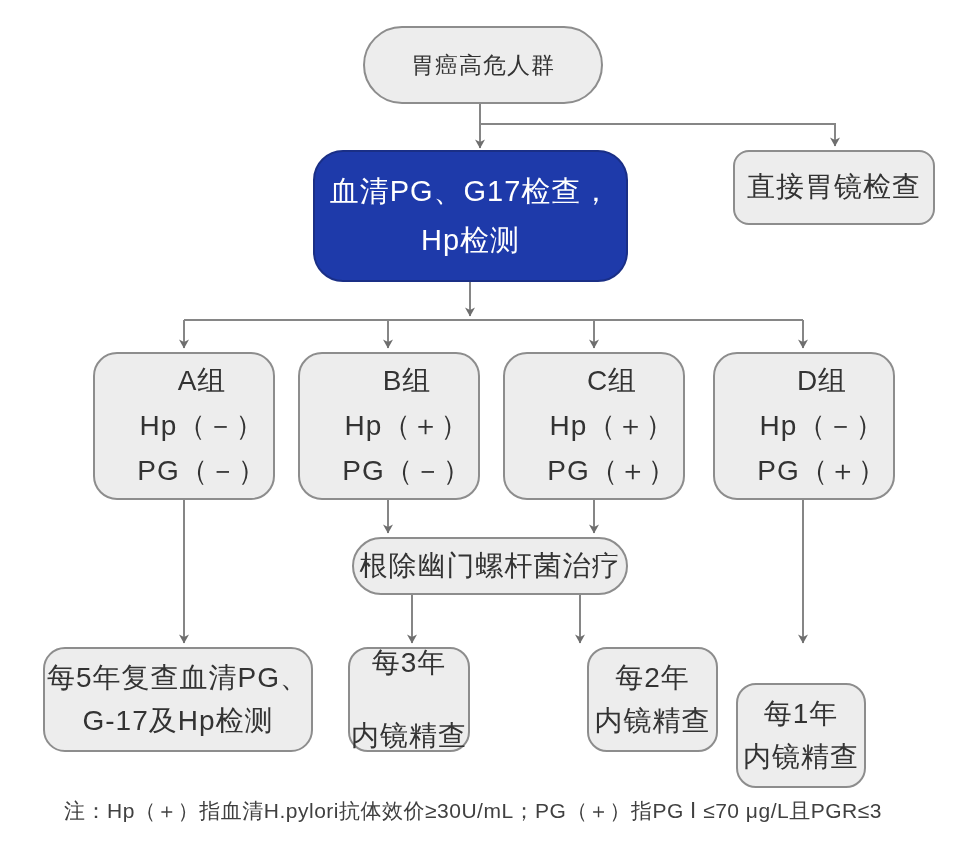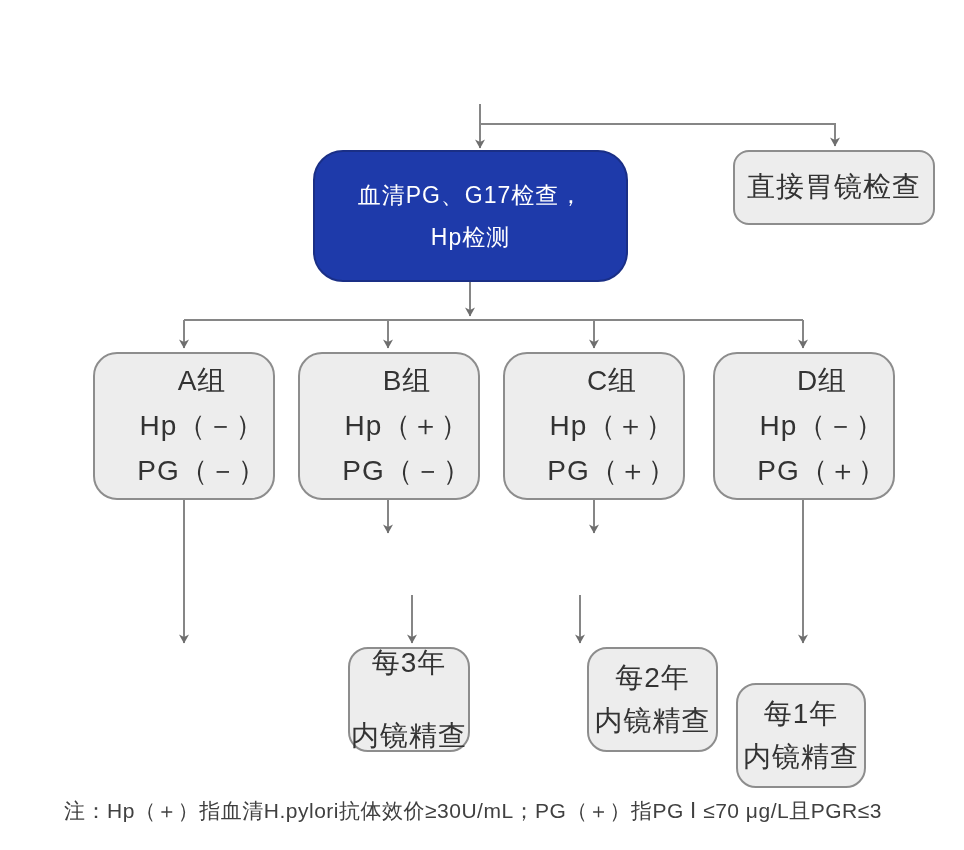--- a/index.html
+++ b/index.html
@@ -10,21 +10,21 @@
   svg.wires{position:absolute;left:0;top:0;width:964px;height:850px;}
   .node{
     position:absolute;box-sizing:border-box;
     background:#ededed;border:2px solid #8d8d8d;
     display:flex;flex-direction:column;align-items:center;justify-content:center;
     text-align:center;font-size:28px;color:#333333;letter-spacing:1px;line-height:1.15;
   }
   .node-start{left:363px;top:26px;width:240px;height:78px;border-radius:40px;font-size:23px;}
   .node-serum{
     left:313px;top:150px;width:315px;height:132px;border-radius:30px;
-    background:#1e3aaa;border:2px solid #1a2f86;color:#ffffff;font-size:23px;gap:16px;
+    background:#1e3aaa;border:2px solid #1a2f86;color:#ffffff;font-size:29px;gap:16px;
   }
   .node-direct{left:733px;top:150px;width:202px;height:75px;border-radius:16px;}
   .node-group{top:352px;width:182px;height:148px;border-radius:24px;gap:13px;padding-left:36px;}
   .pos-a{left:93px;}  .pos-b{left:298px;}  .pos-c{left:503px;}  .pos-d{left:713px;}
   .node-erad{left:352px;top:537px;width:276px;height:58px;border-radius:29px;}
   .node-follow{top:647px;height:105px;border-radius:20px;gap:11px;}
   .pos-fa{left:43px;width:270px;border-radius:22px;}
   .pos-fb{left:348px;width:122px;gap:40px;}
   .pos-fc{left:542px;width:131px;margin-left:45px;}
   .pos-fd{left:736px;width:130px;margin-top:36px;}
@@ -55,20 +55,23 @@
       <path d="M803,320 V348" marker-end="url(#arw)"></path>
       <path d="M184,500 V643" marker-end="url(#arw)"></path>
       <path d="M388,500 V533" marker-end="url(#arw)"></path>
       <path d="M594,500 V533" marker-end="url(#arw)"></path>
       <path d="M412,595 V643" marker-end="url(#arw)"></path>
       <path d="M580,595 V643" marker-end="url(#arw)"></path>
       <path d="M803,500 V643" marker-end="url(#arw)"></path>
     </g>
   </svg>
 
+  <div class="node node-start">
+    <span>胃癌高危人群</span>
+  </div>
 
   <div class="node node-serum">
     <span>血清PG、G17检查，</span>
     <span>Hp检测</span>
   </div>
 
   <div class="node node-direct">
     <span>直接胃镜检查</span>
   </div>
 
@@ -89,21 +92,28 @@
     <span>Hp（＋）</span>
     <span>PG（＋）</span>
   </div>
 
   <div class="node node-group pos-d">
     <span>D组</span>
     <span>Hp（－）</span>
     <span>PG（＋）</span>
   </div>
 
+  <div class="node node-erad">
+    <span>根除幽门螺杆菌治疗</span>
+  </div>
 
+  <div class="node node-follow pos-fa">
+    <span>每5年复查血清PG、</span>
+    <span>G-17及Hp检测</span>
+  </div>
 
   <div class="node node-follow pos-fb">
     <span>每3年</span>
     <span>内镜精查</span>
   </div>
 
   <div class="node node-follow pos-fc">
     <span>每2年</span>
     <span>内镜精查</span>
   </div>

